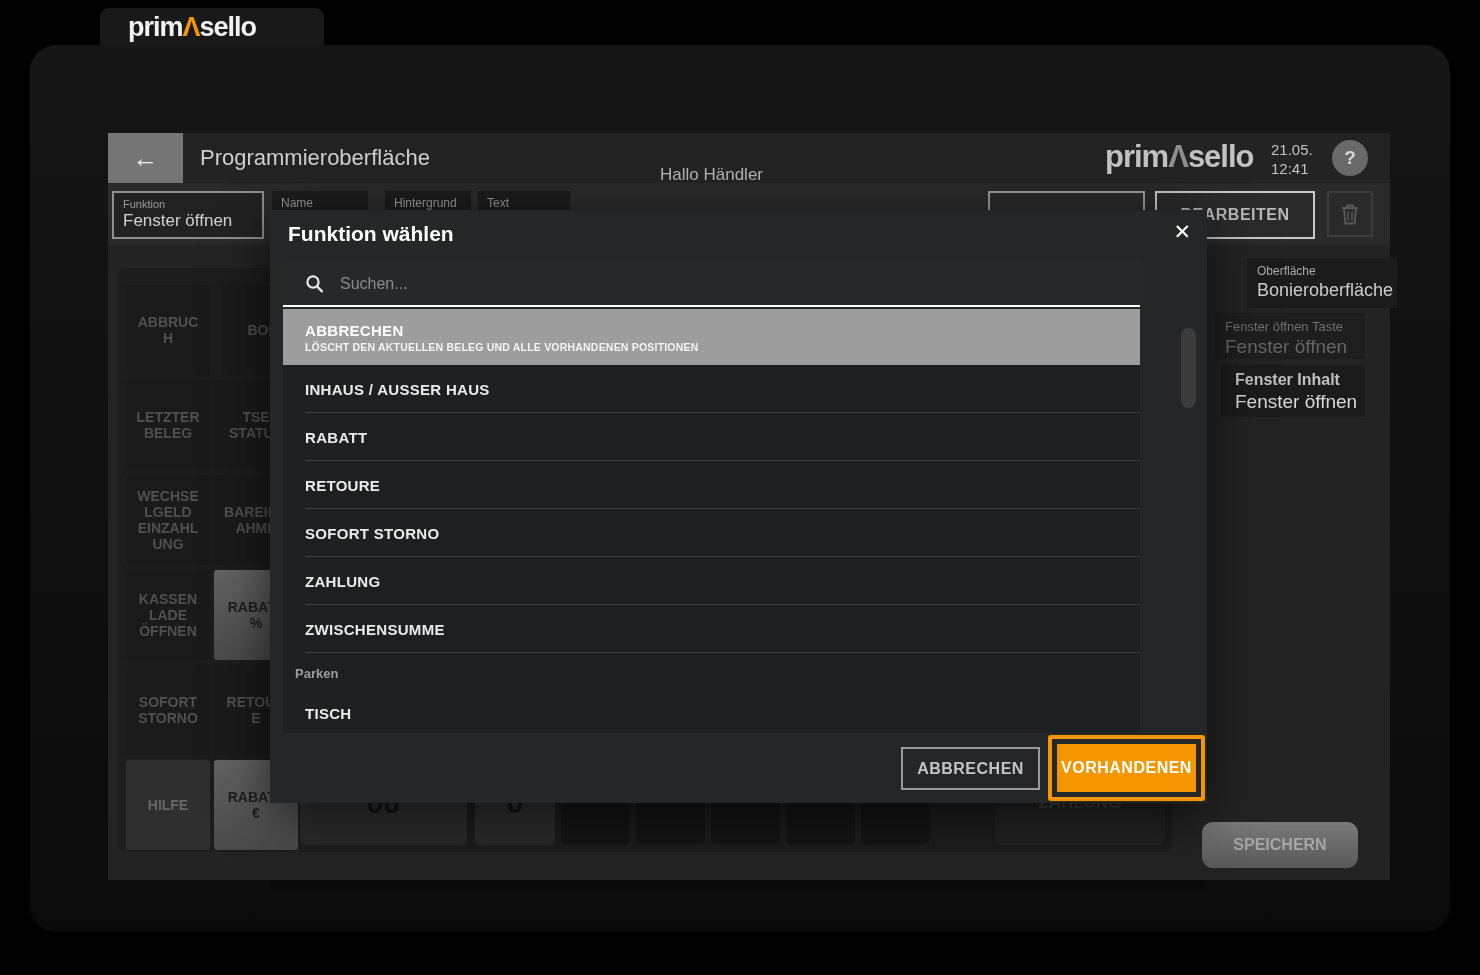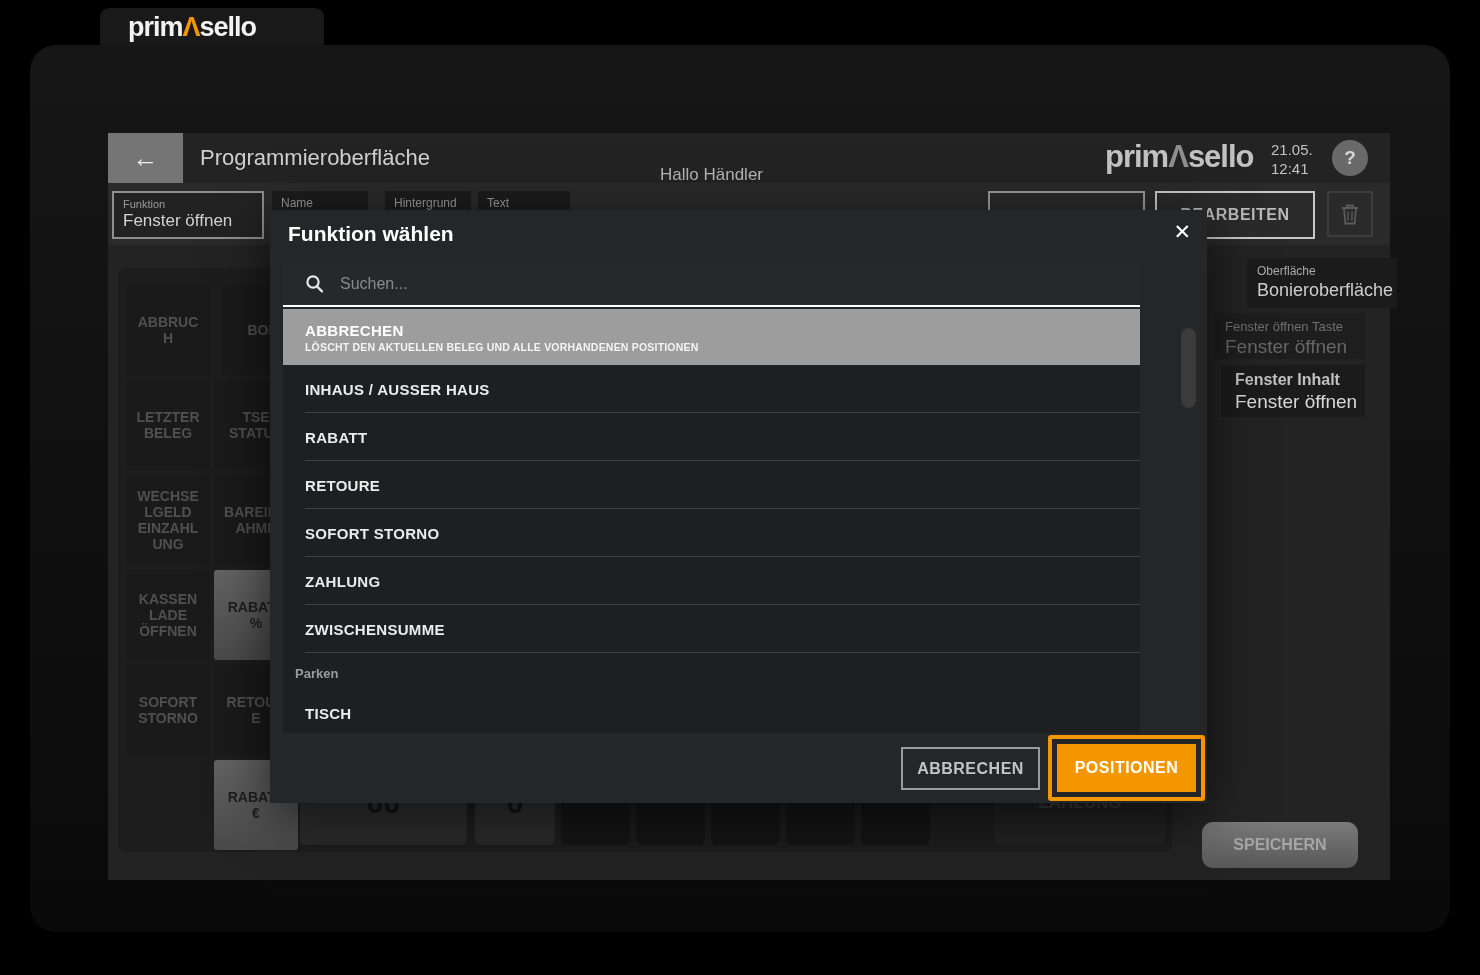--- a/index.html
+++ b/index.html
@@ -138,20 +138,21 @@
       </svg>
     </div>
 
     <div class="canvas"></div>
 
     <div class="gbtn" style="left:18px; top:152px;">ABBRUCH</div>
     <div class="gbtn" style="left:18px; top:247px;">LETZTER BELEG</div>
     <div class="gbtn" style="left:18px; top:342px;">WECHSELGELD EINZAHLUNG</div>
     <div class="gbtn" style="left:18px; top:437px;">KASSENLADE ÖFFNEN</div>
     <div class="gbtn" style="left:18px; top:532px;">SOFORT STORNO</div>
+    <div class="gbtn mid" style="left:18px; top:627px;">HILFE</div>
 
     <div class="gbtn" style="left:113px; top:152px;">BON</div>
     <div class="gbtn" style="left:106px; top:247px;">TSE STATUS</div>
     <div class="gbtn" style="left:106px; top:342px;">BAREINNAHME</div>
     <div class="gbtn light" style="left:106px; top:437px;">RABATT %</div>
     <div class="gbtn" style="left:106px; top:532px;">RETOURE</div>
     <div class="gbtn light" style="left:106px; top:627px;">RABATT €</div>
 
     <div class="key" style="left:192px; width:167px;">00</div>
     <div class="key" style="left:367px; width:80px;">0</div>
@@ -217,18 +218,18 @@
       <div class="row">
         <div class="rt">TISCH</div>
       </div>
     </div>
 
     <div class="thumb"></div>
 
     <div class="modal-footer">
       <div class="btn-cancel">ABBRECHEN</div>
       <div class="confirm-ring">
-        <div class="btn-confirm">POSITIONEN</div>
+        <div class="btn-confirm">VORHANDENEN</div>
       </div>
     </div>
   </div>
 
 </div>
 
 </body></html>

